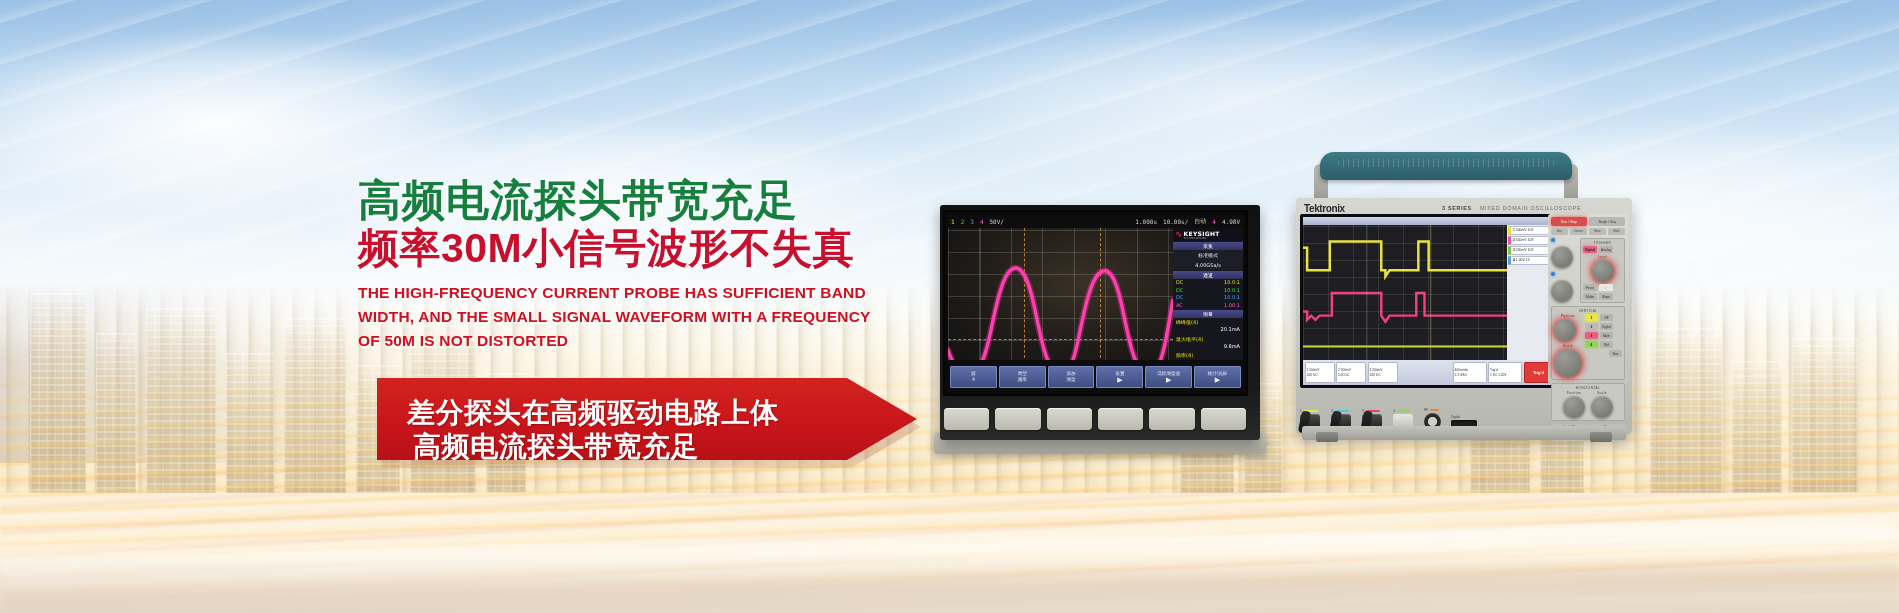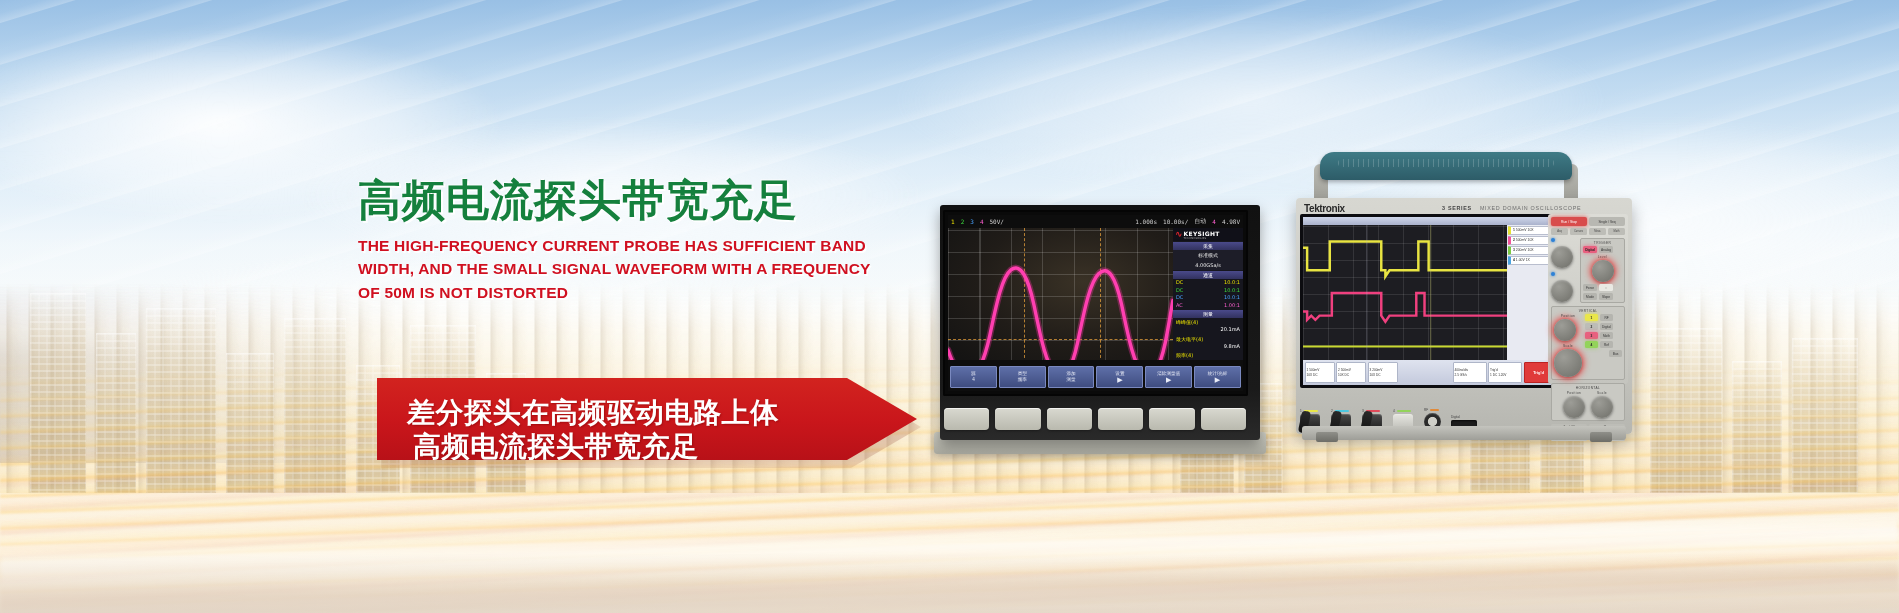--- a/index.html
+++ b/index.html
@@ -812,20 +812,21 @@
       </div>
 
       <div class="tk-base"></div>
       <div class="tk-foot" style="left:20px;"></div>
       <div class="tk-foot" style="right:20px;"></div>
     </div>
   </div>
 
   <div class="text-block">
     <div class="headline1">高频电流探头带宽充足</div>
+    <div class="headline2">频率30M小信号波形不失真</div>
     <div class="subhead">
       <div>THE HIGH-FREQUENCY CURRENT PROBE HAS SUFFICIENT BAND</div>
       <div>WIDTH, AND THE SMALL SIGNAL WAVEFORM WITH A FREQUENCY</div>
       <div>OF 50M IS NOT DISTORTED</div>
     </div>
   </div>
 
   <div class="ribbon-shadow"></div>
   <div class="ribbon">
     <div class="ribbon-text">

